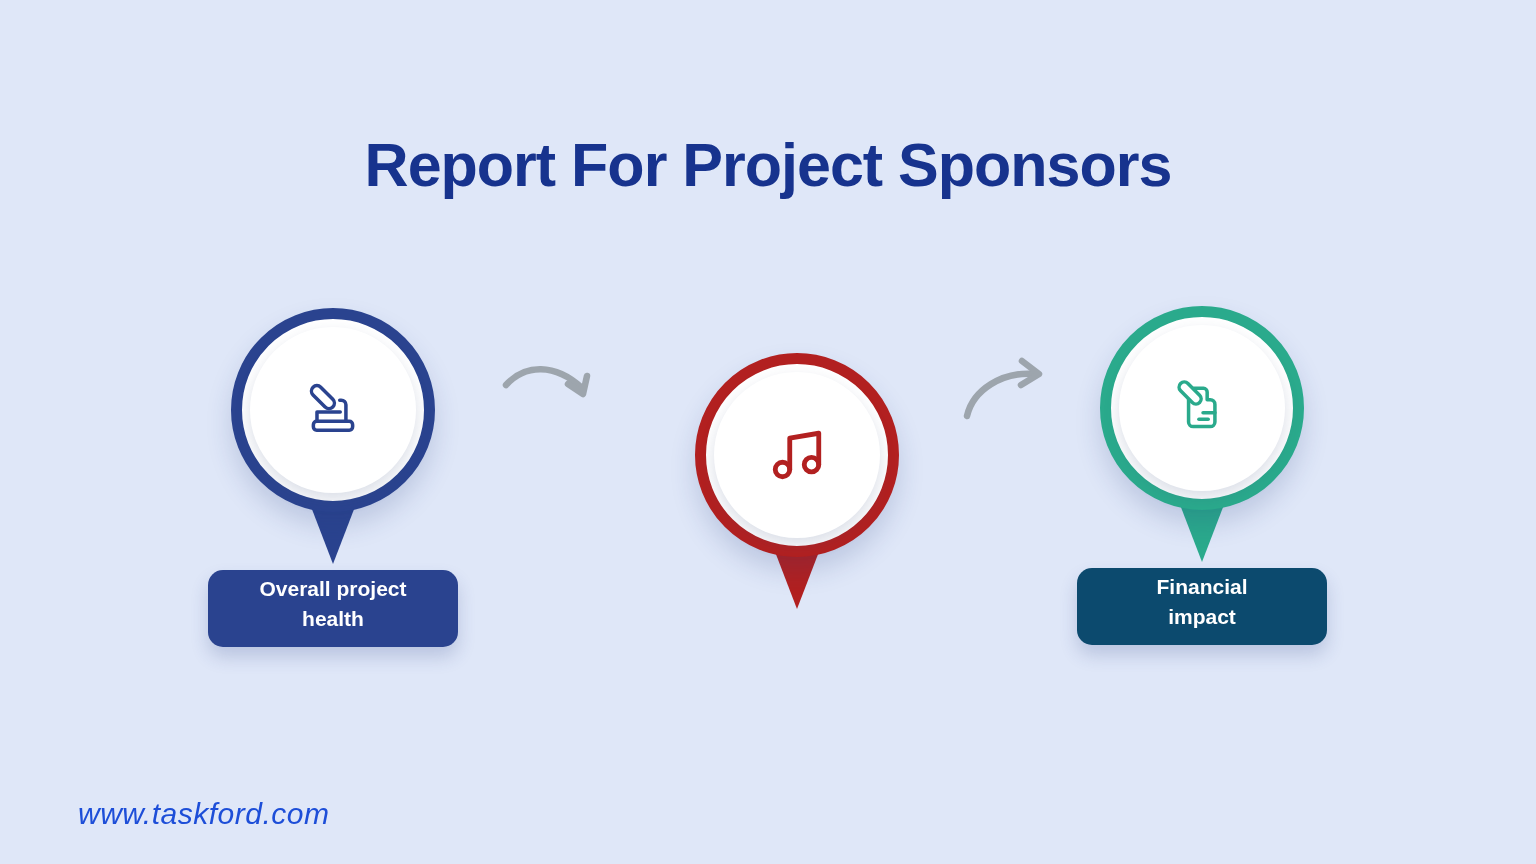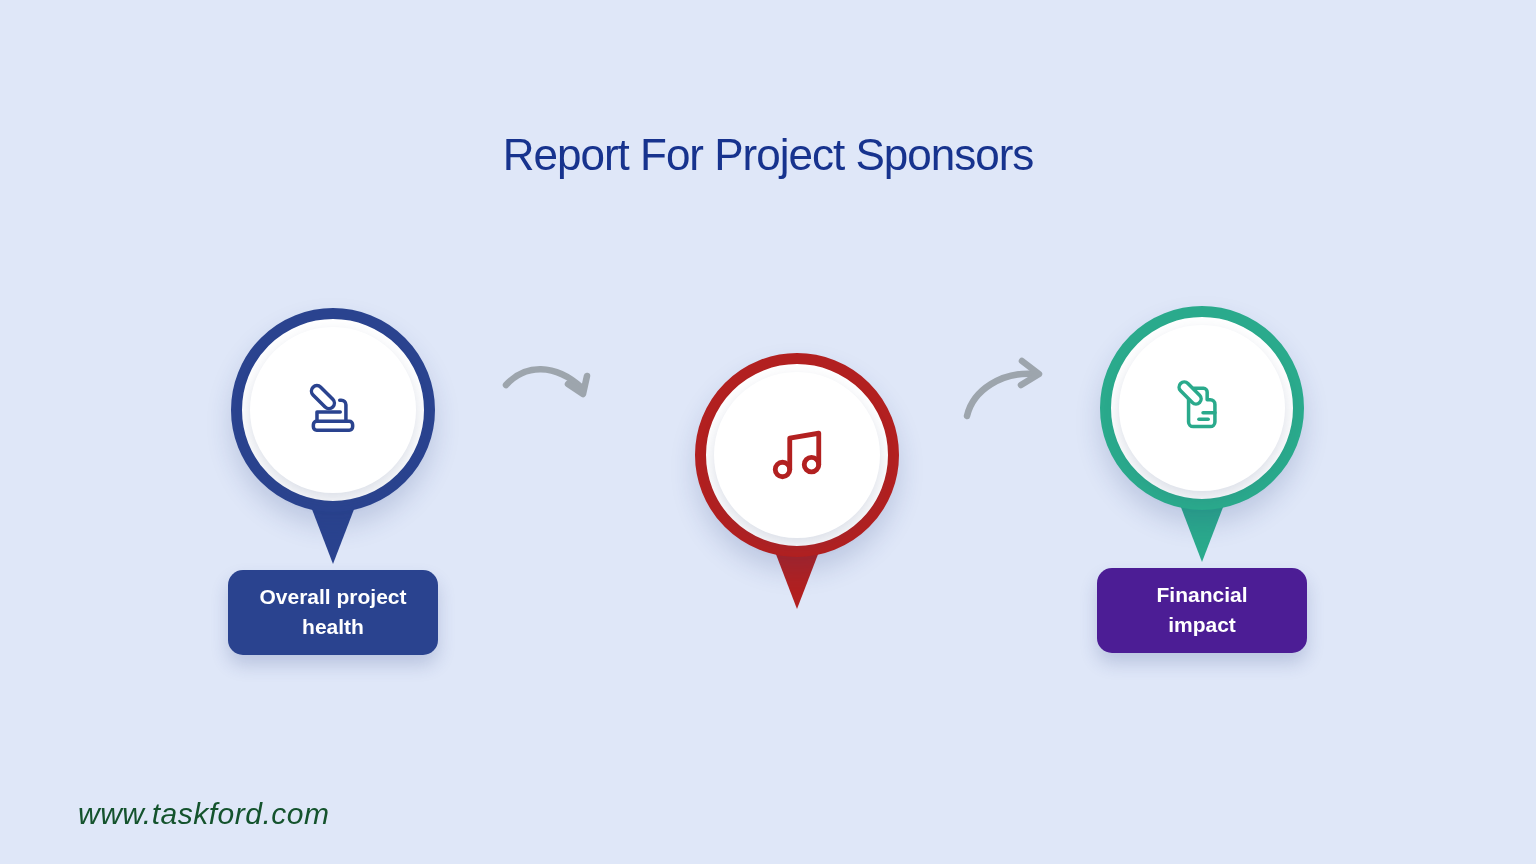--- a/index.html
+++ b/index.html
@@ -13,22 +13,22 @@
     background: #dfe7f8;
     overflow: hidden;
   }
 
   .page-title {
     position: absolute;
     top: 130px;
     left: 0;
     width: 100%;
     text-align: center;
-    font-size: 44px;
-    font-weight: 400;
+    font-size: 61px;
+    font-weight: 700;
     letter-spacing: -1px;
     color: #17338e;
   }
 
   .pin { position: absolute; width: 204px; }
   .pin-1 { left: 231px; top: 308px; }
   .pin-2 { left: 695px; top: 353px; }
   .pin-3 { left: 1100px; top: 306px; }
 
   .pin-tail {
@@ -64,23 +64,23 @@
     justify-content: center;
   }
 
   .icon { display: flex; align-items: center; justify-content: center; }
   .icon svg { display: block; }
 
   .pin-label {
     position: absolute;
     left: 50%;
     transform: translateX(-50%);
-    width: 210px;
+    width: 250px;
     border-radius: 15px;
-    padding: 12px 6px 13px;
+    padding: 4px 6px 13px;
     color: #ffffff;
     font-size: 21px;
     font-weight: 700;
     line-height: 1.42;
     text-align: center;
     white-space: pre-line;
     box-shadow: 0 10px 18px rgba(40, 62, 130, 0.20);
     z-index: 3;
   }
   .pin-1 .pin-label { top: 262px; }
@@ -159,19 +159,19 @@
         <span class="icon" style="color: rgb(42, 170, 140);">
           <svg width="62" height="62" viewBox="0 0 60 60" fill="none" stroke="currentColor" stroke-width="3.4" stroke-linecap="round" stroke-linejoin="round">
             <path d="M17 43.5 a4.5 4.5 0 0 0 4.5 4.5 H38 a4.5 4.5 0 0 0 4.5 -4.5 V26.5 a4.5 4.5 0 0 0 -4.5 -4.5 h-3 V14.5 a3.5 3.5 0 0 0 -3.5 -3.5 h-9 A4.5 4.5 0 0 0 18 15.5 L17 16.5 Z"></path>
             <rect x="13.5" y="2.5" width="10" height="26" rx="5" transform="rotate(-45 18.5 15.5)" fill="#ffffff"></rect>
             <path d="M31 34.5 H42.5"></path>
             <path d="M27 41 h9"></path>
           </svg>
         </span>
       </div>
     </div>
-    <div class="pin-label" style="background-color: #4c1d95;">Financial
+    <div class="pin-label" style="background-color: #0c4a6e;">Financial
 impact</div>
   </div>
 
-  <div class="website" style="color: #14532d;">www.taskford.com</div>
+  <div class="website" style="color: #1d4ed8;">www.taskford.com</div>
 
 </div>
 
 </body></html>

